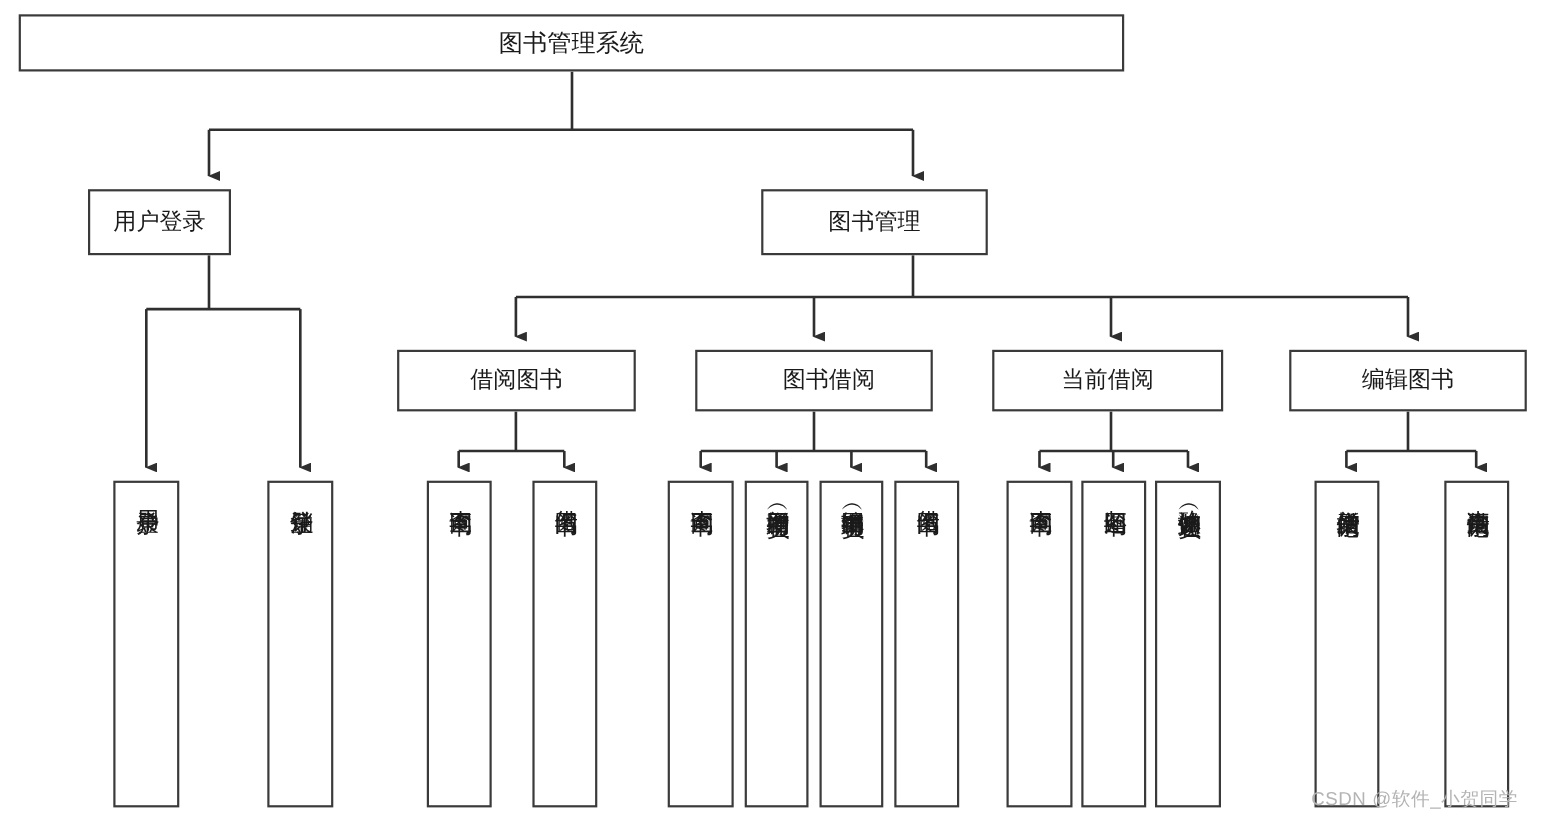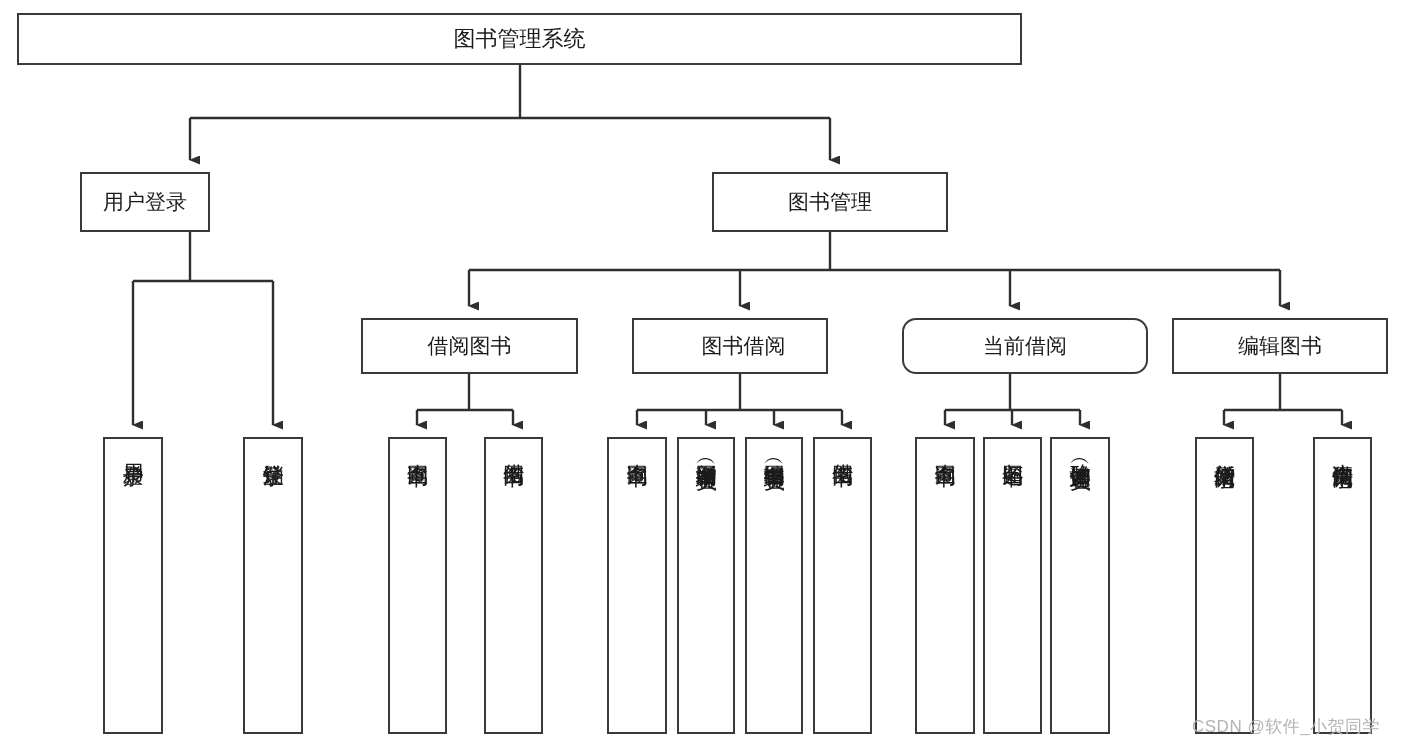--- a/index.html
+++ b/index.html
@@ -126,31 +126,31 @@
     </g>
   </svg>
 
   <div class="node node-root" style="left:17px;top:13px;width:1005px;height:52px;">
     <span class="label">图书管理系统</span>
   </div>
 
   <div class="node node-l1" style="left:80px;top:172px;width:130px;height:60px;">
     <span class="label">用户登录</span>
   </div>
-  <div class="node node-l1" style="left:712px;top:172px;width:236px;height:60px;">
+  <div class="node node-l1" style="left:692px;top:172px;width:206px;height:60px;">
     <span class="label">图书管理</span>
   </div>
 
   <div class="node node-l2" style="left:361px;top:318px;width:217px;height:56px;">
     <span class="label">借阅图书</span>
   </div>
-  <div class="node node-l2" style="left:632px;top:318px;width:196px;height:56px;padding-left:27px;">
+  <div class="node node-l2" style="left:632px;top:318px;width:216px;height:56px;padding-left:27px;">
     <span class="label">图书借阅</span>
   </div>
-  <div class="node node-l2" style="left:902px;top:318px;width:246px;height:56px;border-radius:14px;">
+  <div class="node node-l2" style="left:902px;top:318px;width:210px;height:56px;">
     <span class="label">当前借阅</span>
   </div>
   <div class="node node-l2" style="left:1172px;top:318px;width:216px;height:56px;">
     <span class="label">编辑图书</span>
   </div>
 
   <div class="node node-leaf" style="left:103px;top:437px;width:60px;height:297px;">
     <span class="label">用户登录</span>
   </div>
   <div class="node node-leaf" style="left:243px;top:437px;width:60px;height:297px;">

